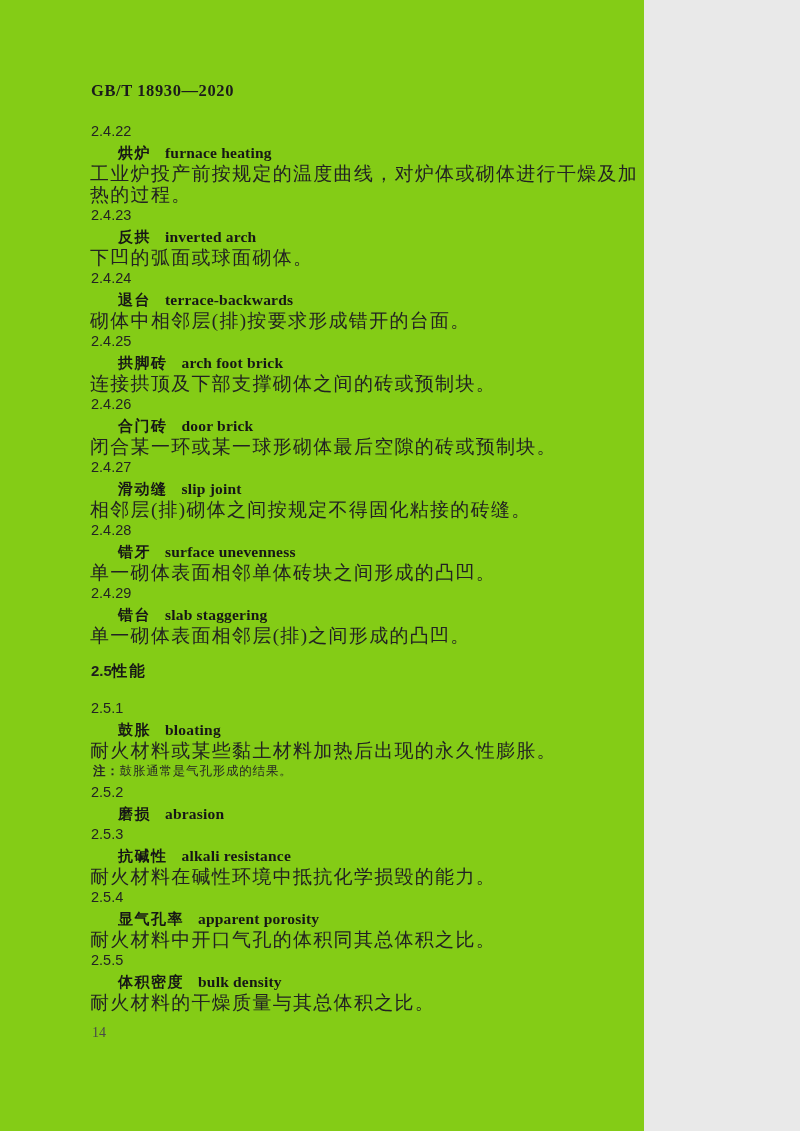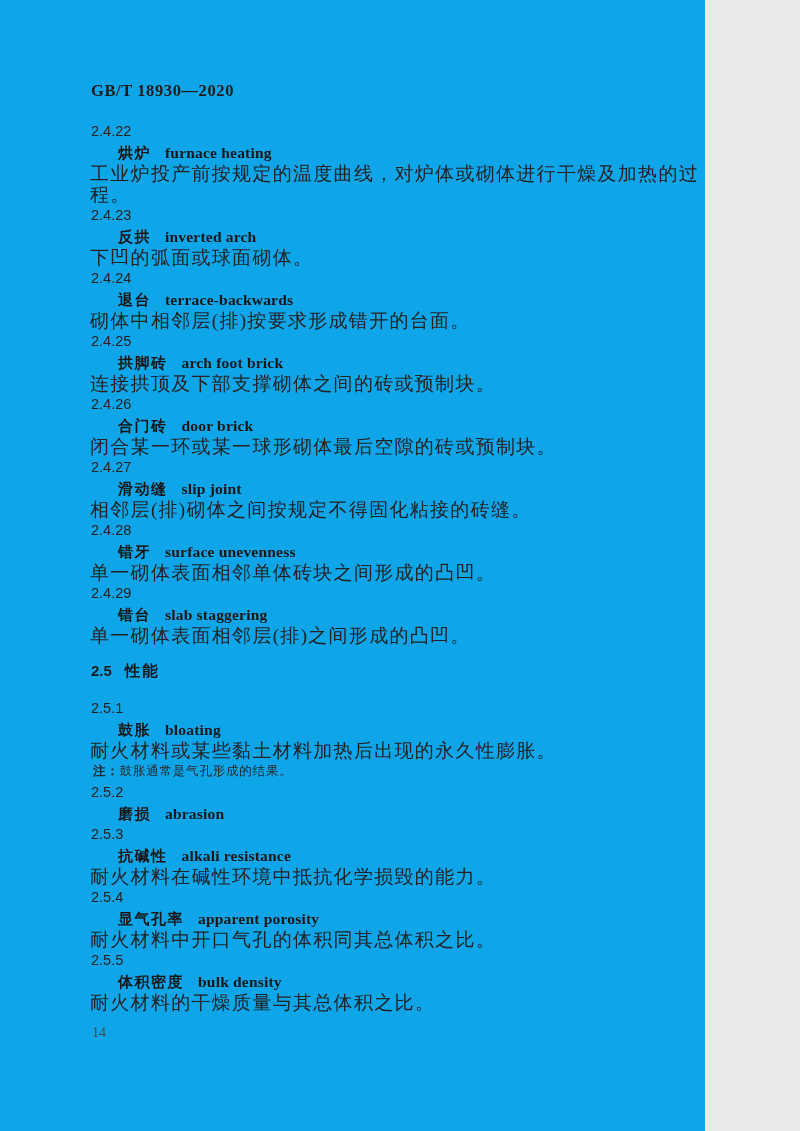--- a/index.html
+++ b/index.html
@@ -4,22 +4,22 @@
 <style>
   * { margin: 0; padding: 0; box-sizing: border-box; }
   html, body { background: #e9e9e9; }
   body {
     width: 800px; height: 1131px;
     font-family: "Liberation Serif", serif;
     color: #1f1f1f;
   }
   .page {
     position: relative;
-    width: 705px; height: 1131px;
-    background: #0ea5e9;
+    width: 644px; height: 1131px;
+    background: #84cc16;
     overflow: hidden;
   }
   .doc-header {
     position: absolute;
     left: 91px; top: 81px;
     font-family: "Liberation Serif", serif;
     font-weight: bold;
     font-size: 16.5px;
     letter-spacing: 0.6px;
     color: #1b1b1b;
@@ -80,21 +80,20 @@
     padding-left: 91px;
     margin-top: 14px;
     margin-bottom: 17px;
     line-height: 21px;
     white-space: nowrap;
   }
   .heading-number {
     font-family: "Liberation Sans", sans-serif;
     font-size: 15px;
     font-weight: bold;
-    margin-right: 13px;
     color: #1d1d1d;
   }
   .heading-title {
     font-family: "Liberation Sans", sans-serif;
     font-weight: bold;
     font-size: 15.5px;
     letter-spacing: 2px;
     color: #161616;
   }
   .page-number {

